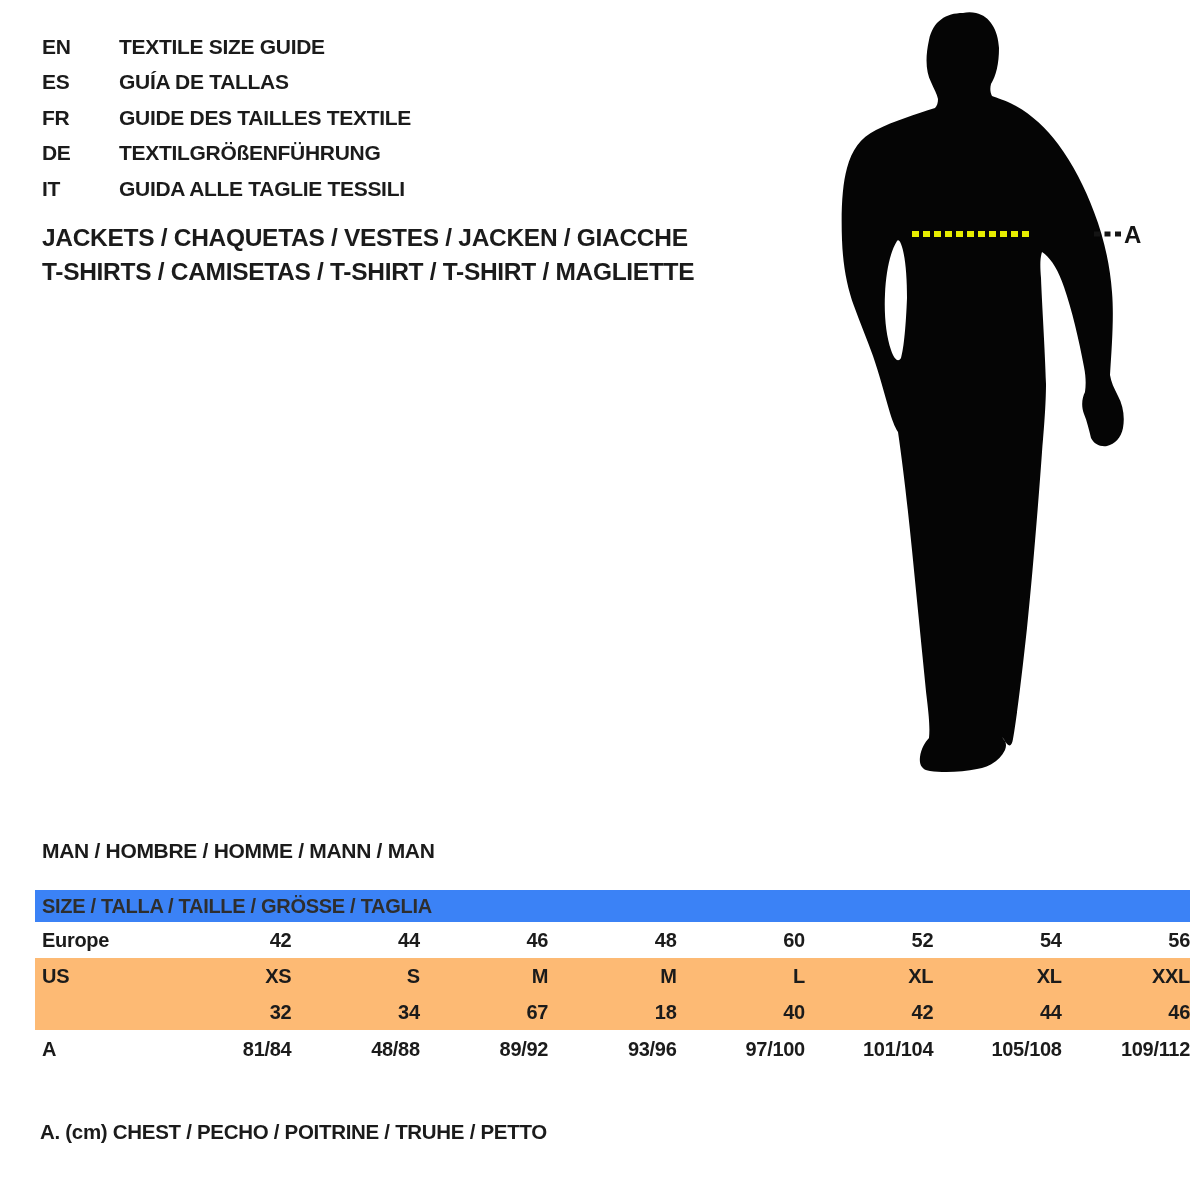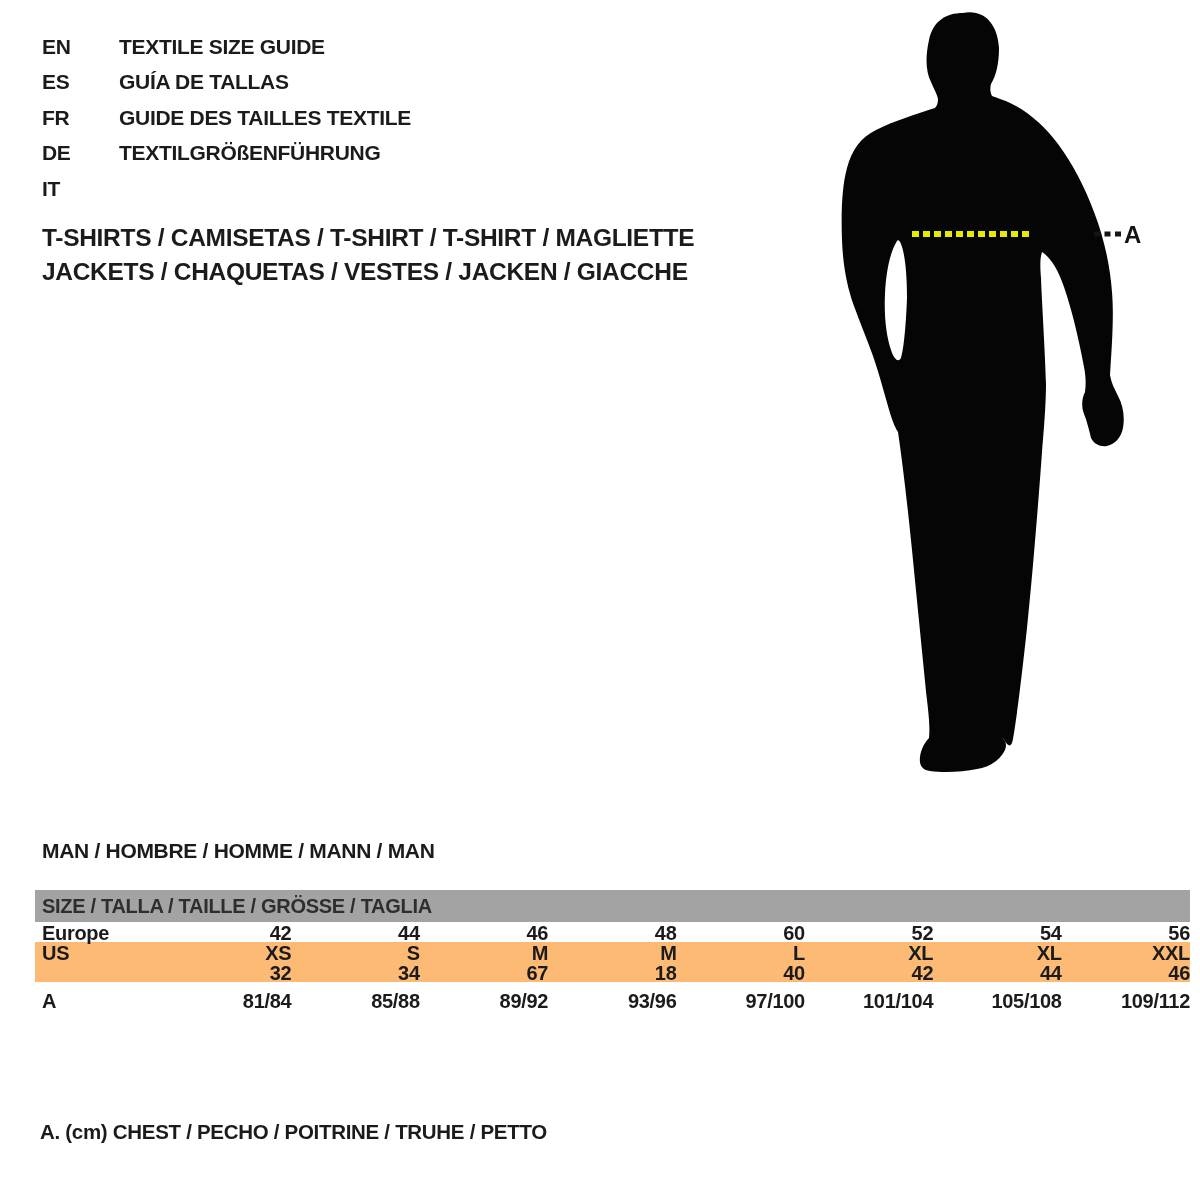--- a/index.html
+++ b/index.html
@@ -74,32 +74,32 @@
   
   .size-table {
     position: absolute;
     left: 35px;
     top: 890px;
     width: 1155px;
   }
   .size-table-header {
     height: 32px;
     line-height: 32px;
-    background: #a3a3a3;
+    background: #3b82f6;
     color: #2e2e2e;
     font-size: 20px;
     font-weight: 700;
     padding-left: 7px;
     letter-spacing: -0.3px;
   }
   .trow {
     display: grid;
     grid-template-columns: 128px repeat(8, 1fr);
     align-items: center;
-    height: 20px;
+    height: 36px;
     font-size: 20px;
     font-weight: 700;
     letter-spacing: -0.3px;
   }
   .trow.shaded { background: #fdba74; }
   .trow .tlabel { text-align: left; padding-left: 7px; }
   .trow .tcell { text-align: right; }
   .trow.row-a { height: 38px; }
 
   
@@ -129,26 +129,27 @@
   <div class="lang-row">
     <span class="lang-code">FR</span>
     <span class="lang-label">GUIDE DES TAILLES TEXTILE</span>
   </div>
   <div class="lang-row">
     <span class="lang-code">DE</span>
     <span class="lang-label">TEXTILGRÖßENFÜHRUNG</span>
   </div>
   <div class="lang-row">
     <span class="lang-code">IT</span>
+    <span class="lang-label">GUIDA ALLE TAGLIE TESSILI</span>
   </div>
 </div>
 
 <div class="categories">
+  <div>JACKETS / CHAQUETAS / VESTES / JACKEN / GIACCHE</div>
   <div>T-SHIRTS / CAMISETAS / T-SHIRT / T-SHIRT / MAGLIETTE</div>
-  <div>JACKETS / CHAQUETAS / VESTES / JACKEN / GIACCHE</div>
 </div>
 
 <div class="figure-wrap">
   <svg viewBox="810 0 345 800" xmlns="http://www.w3.org/2000/svg">
     <path fill="#050505" fill-rule="evenodd" d="M963 13
          C946 13 933 21 929 40 C925 58 926 72 931 82 C934 89 937 94 938 99
          C938 103 937 106 935 108 C916 114 894 121 876 130 C860 138 852 150 847 168
          C842 186 841 212 842 240 C843 266 847 287 854 306 C860 323 867 339 873 356
          C879 373 885 396 890 413 C893 423 896 429 898 432 C903 466 908 510 912 550
          C917 600 923 660 927 700 C929 717 930 728 929 738 C925 742 921 749 920 757
@@ -208,21 +209,21 @@
     <div class="tcell">18</div>
     <div class="tcell">40</div>
     <div class="tcell">42</div>
     <div class="tcell">44</div>
     <div class="tcell">46</div>
   </div>
 
   <div class="trow row-a">
     <div class="tlabel">A</div>
     <div class="tcell">81/84</div>
-    <div class="tcell">85/88</div>
+    <div class="tcell">48/88</div>
     <div class="tcell">89/92</div>
     <div class="tcell">93/96</div>
     <div class="tcell">97/100</div>
     <div class="tcell">101/104</div>
     <div class="tcell">105/108</div>
     <div class="tcell">109/112</div>
   </div>
 </div>
 
 <div class="footnote">A. (cm) CHEST / PECHO / POITRINE / TRUHE / PETTO</div>

